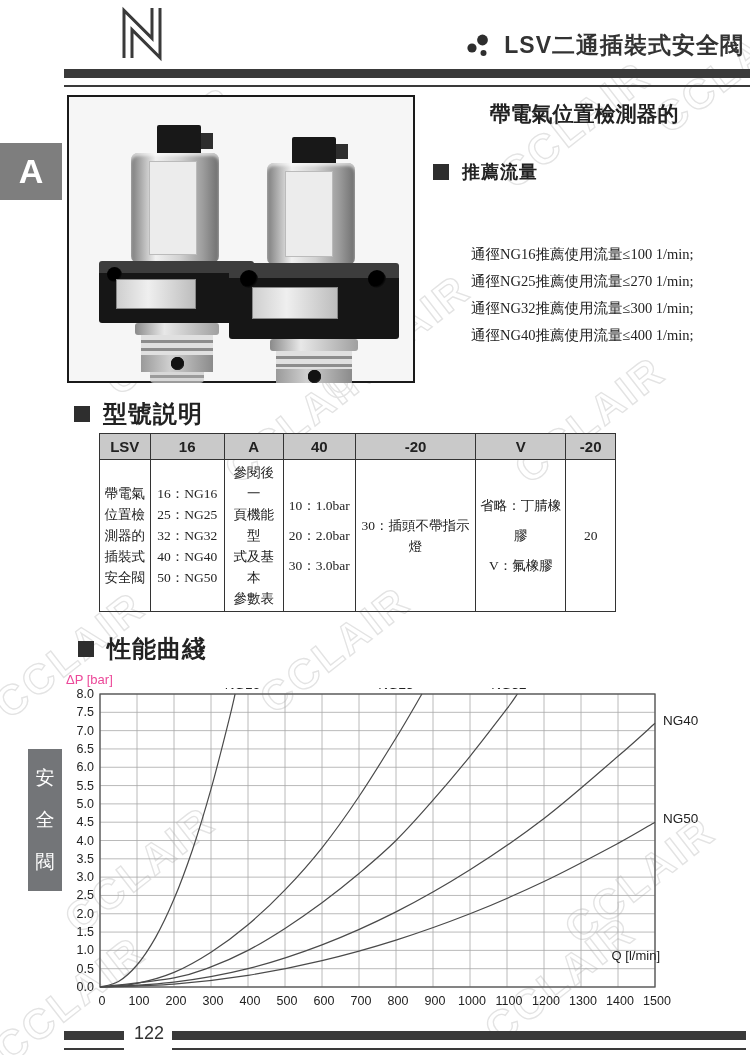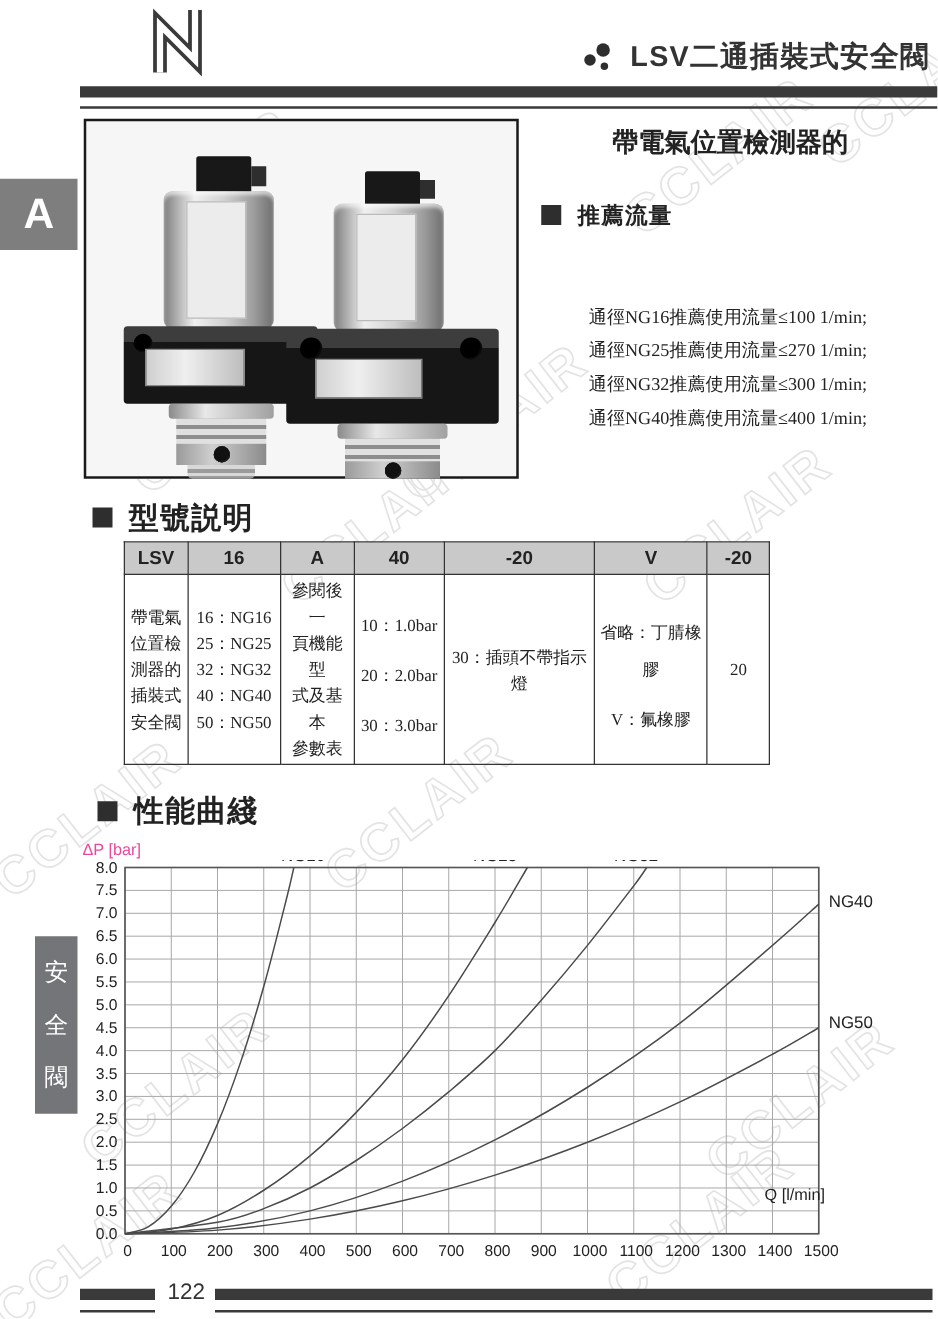--- a/index.html
+++ b/index.html
@@ -62,21 +62,21 @@
   
   .model-head { left:74px; top:398px; }
   .model-head .t, .curve-head .t { font-size:24px; }
   table.model { position:absolute; left:99px; top:433px; width:517px; border-collapse:collapse;
                 font-family:"Liberation Serif", serif; color:#222; table-layout:fixed; }
   table.model td { border:1.6px solid #333; text-align:center; vertical-align:middle; padding:2px 3px; }
   tr.code td { background:#c9c9c9; font-family:"Liberation Sans", sans-serif;
                font-weight:bold; font-size:15px; height:26px; color:#222; }
   tr.labels td { height:50px; font-size:14px; line-height:17px; }
   tr.details td { height:114px; font-size:13.5px; line-height:21px; }
-  tr.details td.gap2 div { line-height:30px;margin-top:10px; }
+  tr.details td.gap2 div { line-height:30px; }
 
   
   .curve-head { left:78px; top:633px; }
   .curve-sub { position:absolute; left:246px; top:638px; font-size:15px; color:#222;
                font-family:"Liberation Sans", sans-serif; }
   .ylab { position:absolute; left:66px; top:672px; font-size:13px; color:#ec4899; }
   .xlab { position:absolute; left:555px; top:948px; width:105px; text-align:right; font-size:13px; color:#222; }
   .chart-wrap { position:absolute; left:62px; top:688px; }
 
   

